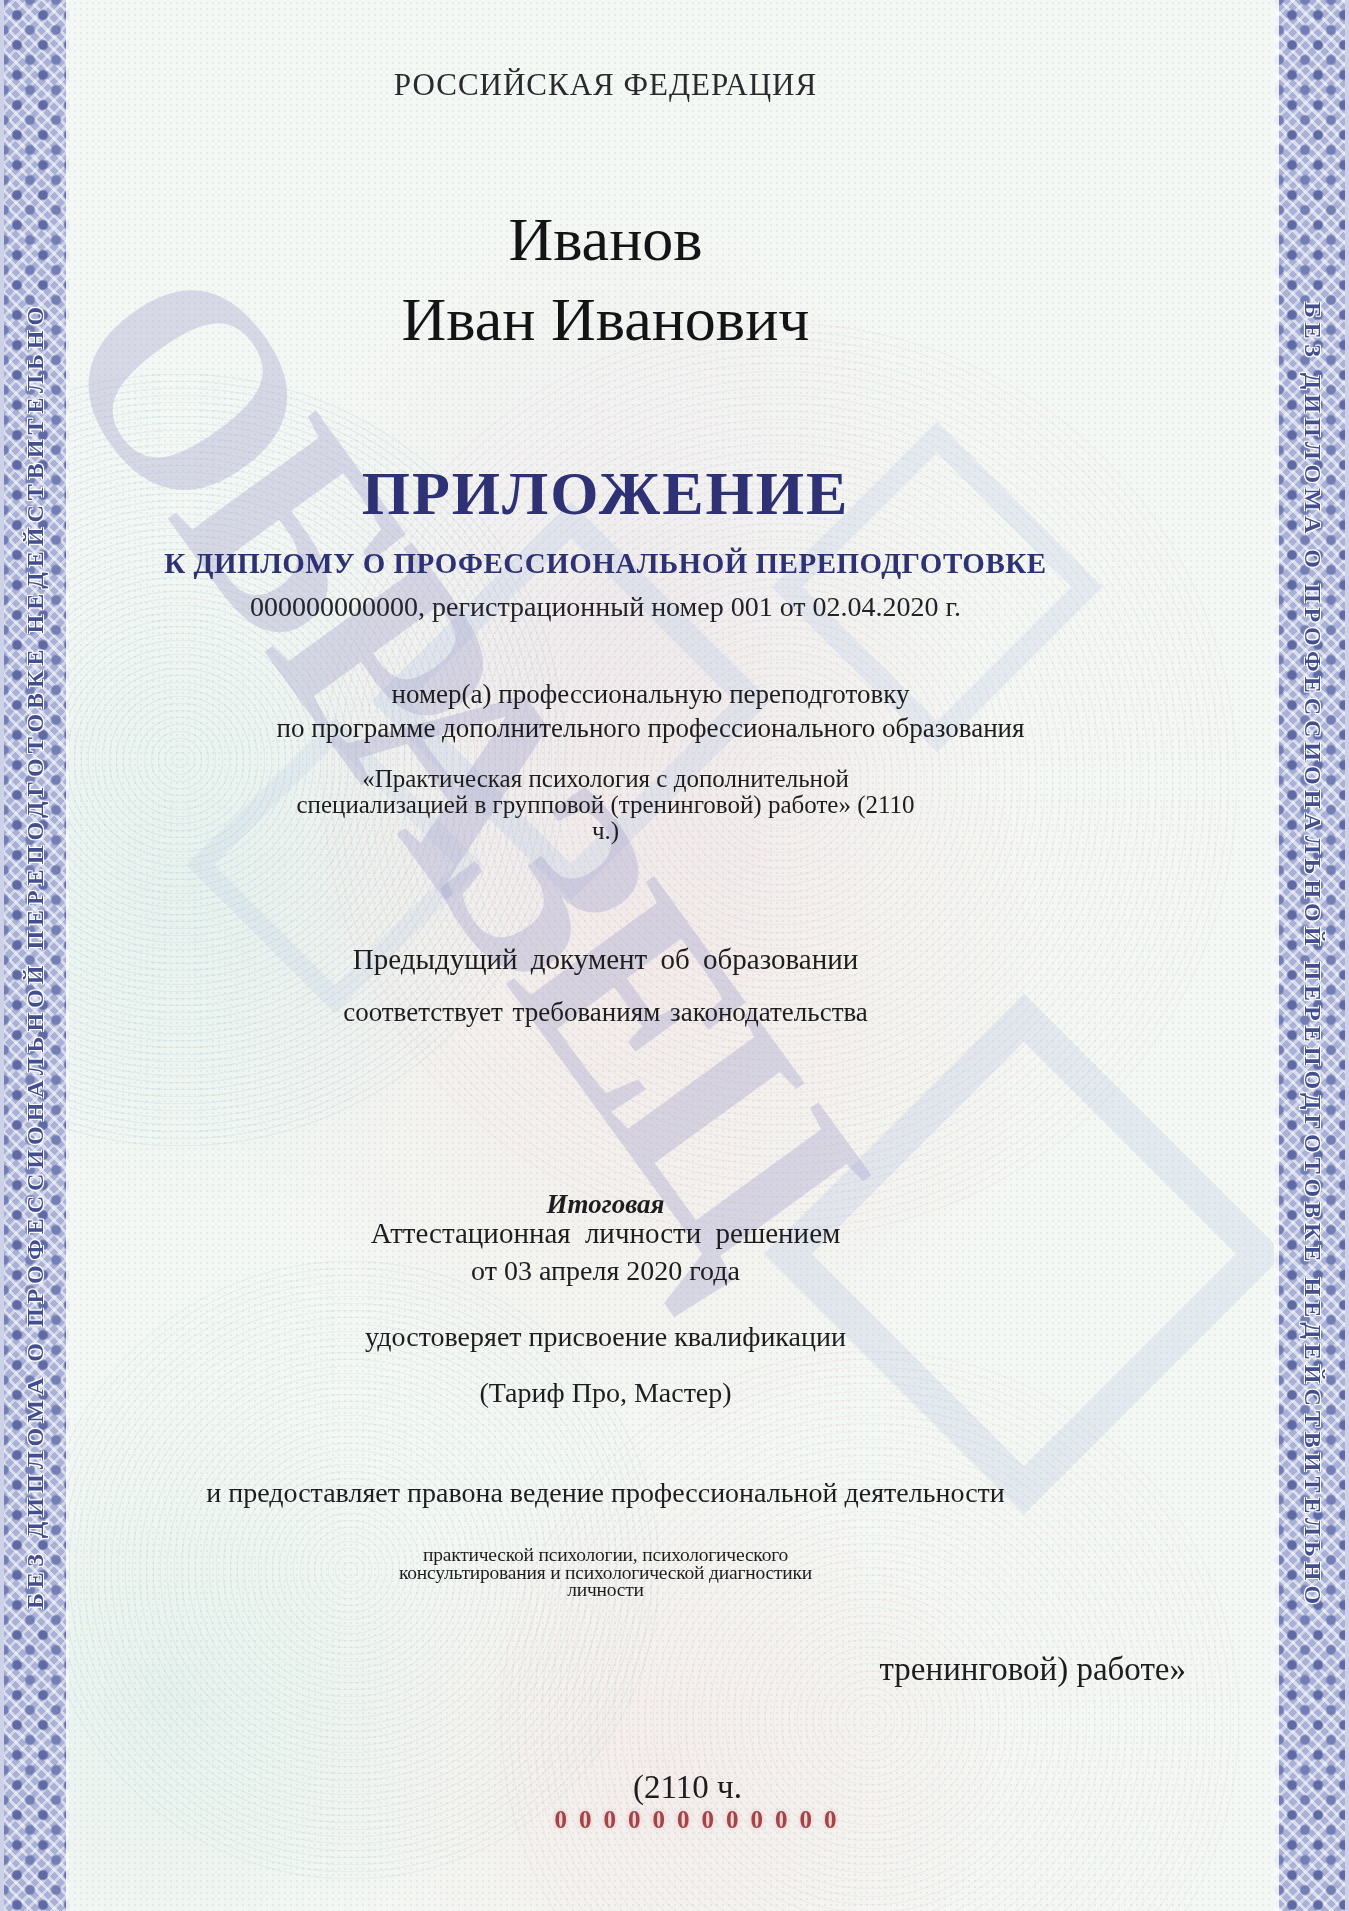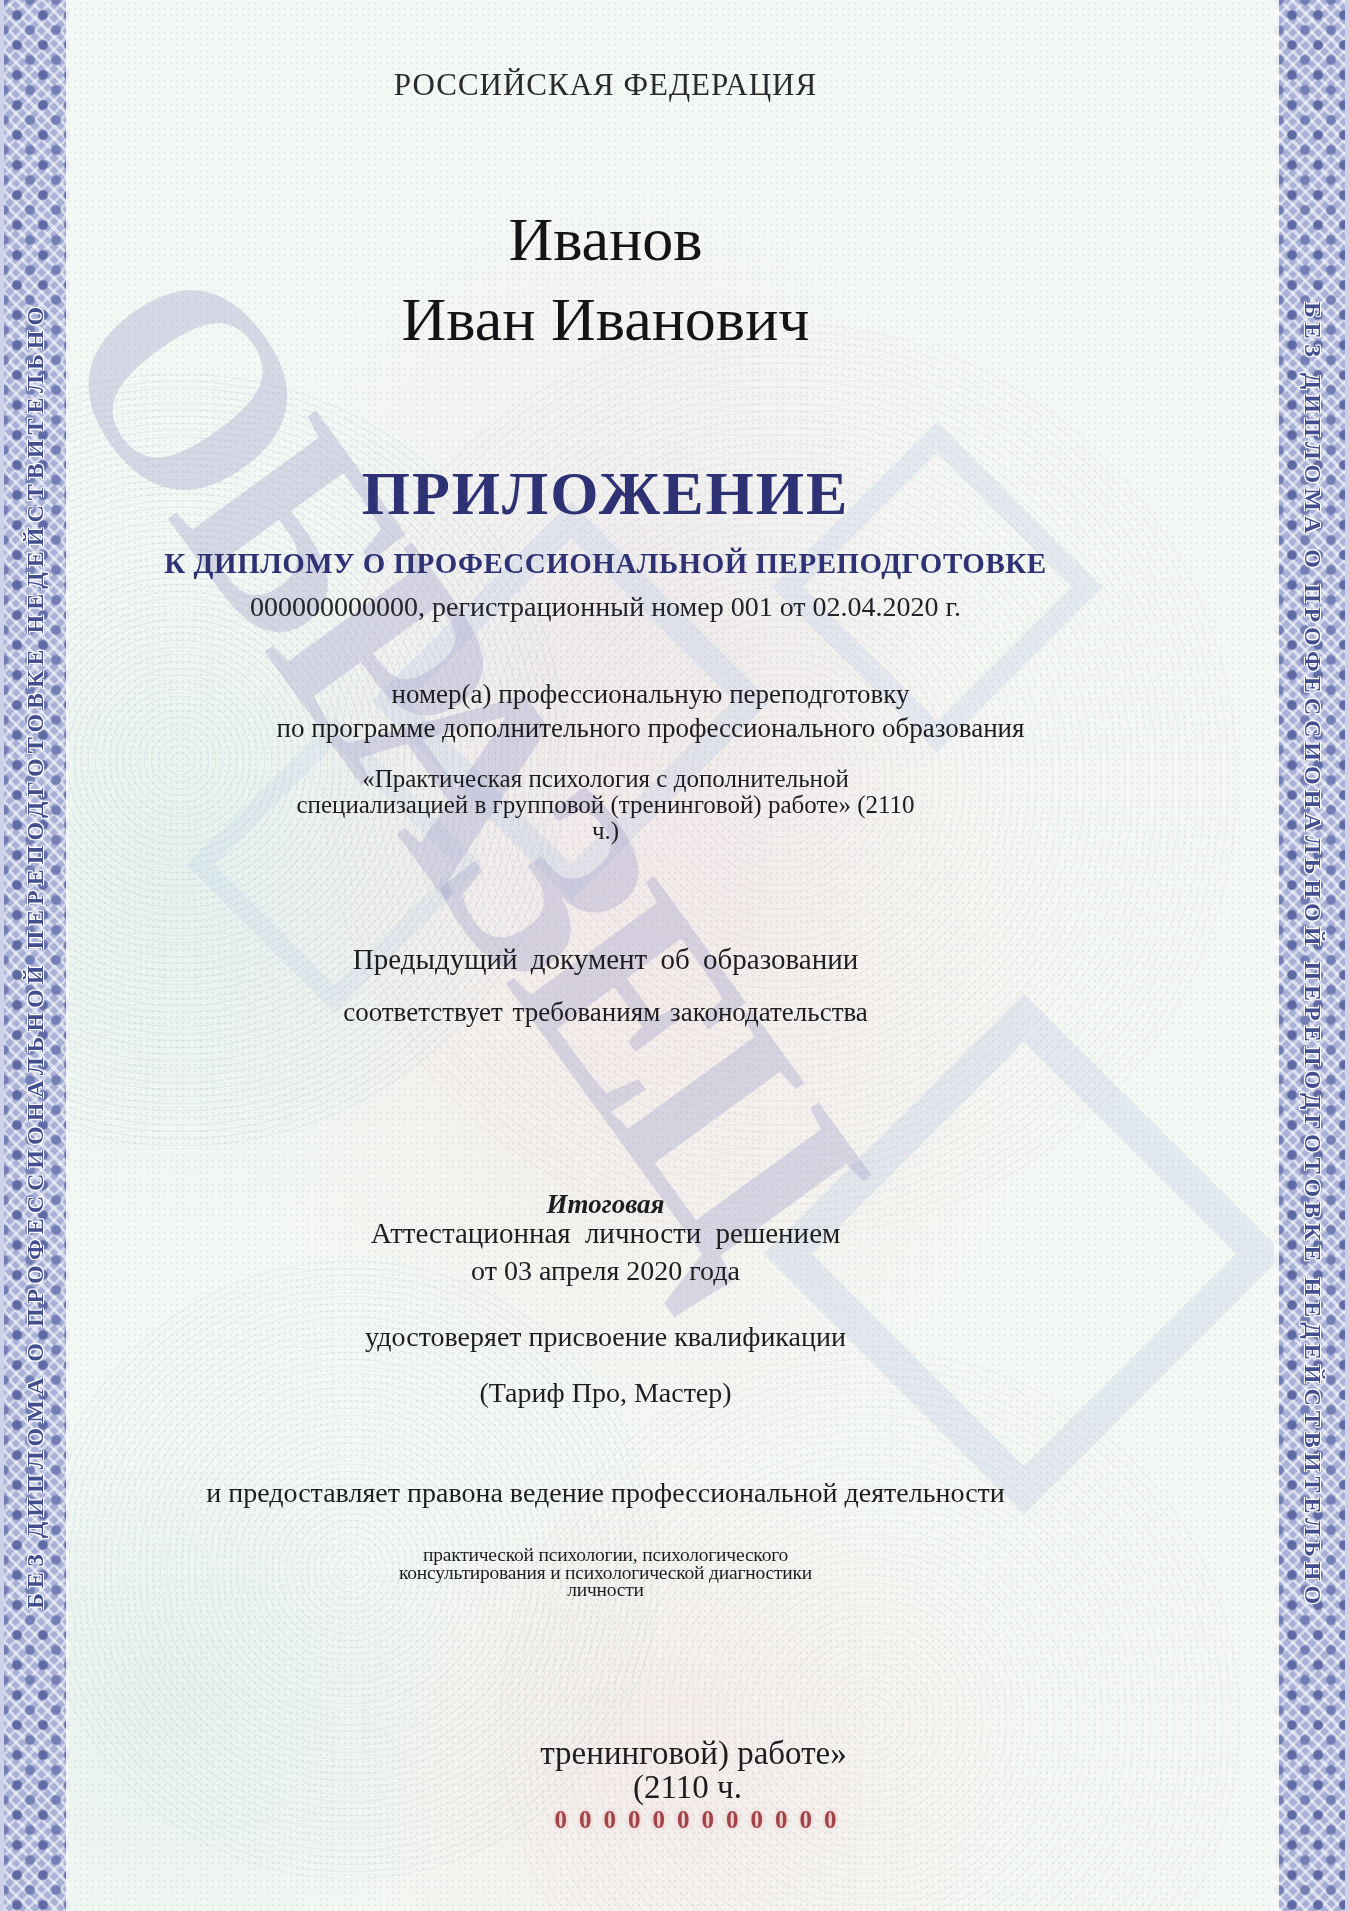--- a/index.html
+++ b/index.html
@@ -84,21 +84,21 @@
   .commission1{top:1190px; font-size:27px; font-weight:bold;font-style:italic;}
   .commission2{top:1218px; font-size:29px; word-spacing:7px;}
   .commission-date{top:1256px; font-size:28px;}
   .qual1{top:1322px; font-size:28px;}
   .qual2{top:1350px; font-size:28px;}
   .qual3{top:1378px; font-size:28px;}
   .rights1{top:1478px; font-size:28px;}
   .rights2{top:1516px; font-size:27px;}
   .sphere-block{top:1546px; font-size:19.5px; font-weight:normal; line-height:17.5px; letter-spacing:-0.2px;}
   .workload{top:1644px; font-size:29px; word-spacing:5px;}
-  .tail1{top:1736px; font-size:33px; transform:translateX(88px);}
+  .tail1{top:1652px; font-size:33px; transform:translateX(88px);text-align:right;}
   .tail2{top:1770px; font-size:33px; transform:translateX(82px);}
   .serial{
     top:1806px; font-size:25px; font-weight:bold; letter-spacing:12px;
     color:#a04449; transform:translateX(96px);
     text-shadow:0 0 4px rgba(230,140,140,0.55);
   }
 </style>
 </head>
 <body>
 

